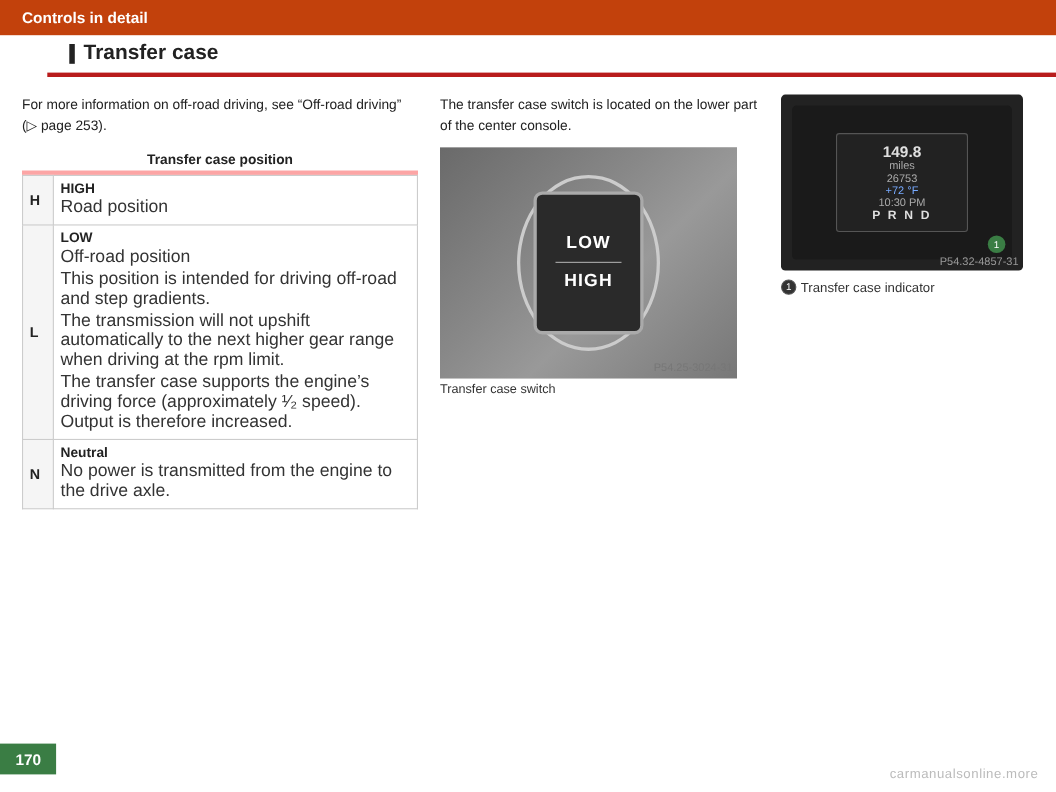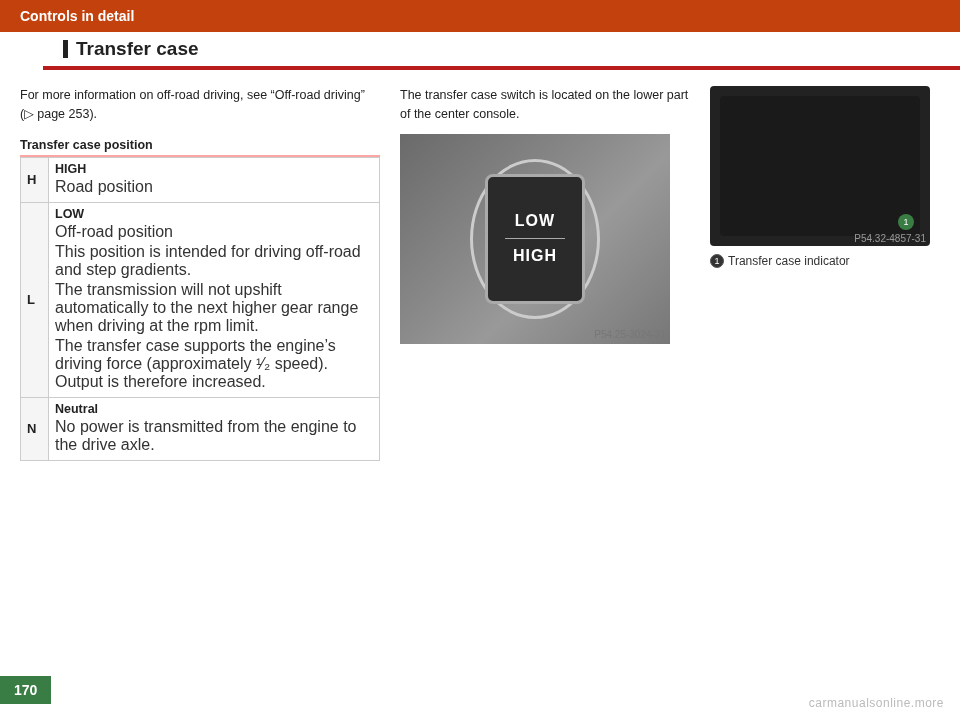--- a/index.html
+++ b/index.html
@@ -68,23 +68,24 @@
 
     .intro-text {
       font-size: 12.5px;
       line-height: 1.5;
       margin-bottom: 14px;
     }
 
     .table-section-title {
       font-weight: bold;
       font-size: 12.5px;
-      border-bottom: 2px solid #fca5a5;
+      border-bottom: 4px solid #fca5a5;
       padding-bottom: 3px;
       margin-bottom: 0;
+      text-align: center;
     }
 
     
     .tc-table {
       width: 100%;
       border-collapse: collapse;
       font-size: 12px;
     }
     .tc-table td {
       border: 1px solid #ccc;
@@ -396,26 +397,35 @@
       <div class="circle-highlight"></div>
       <div class="switch-panel-wrapper">
         <div class="switch-panel">
           <span class="switch-label-low">LOW</span>
           <div class="switch-divider"></div>
           <span class="switch-label-high">HIGH</span>
         </div>
       </div>
       <span class="img-ref">P54.25-3024-31</span>
     </div>
+    <div class="img-caption">Transfer case switch</div>
   </div>
 
   <div class="right-col">
 
     <div class="dash-img-container">
       <div class="dash-inner">
+        <div class="dash-display">
+          <span class="dash-number">149.8</span>
+          <span class="dash-sub">miles</span>
+          <span class="dash-sub">26753</span>
+          <span class="dash-temp">+72 °F</span>
+          <span class="dash-time">10:30 PM</span>
+          <span class="dash-prnd">P R N D</span>
+        </div>
         <div class="dash-circle">
           <span>1</span>
         </div>
       </div>
       <span class="dash-img-ref">P54.32-4857-31</span>
     </div>
 
     <div class="indicator-caption">
       <div class="indicator-circle">
         <span>1</span>

